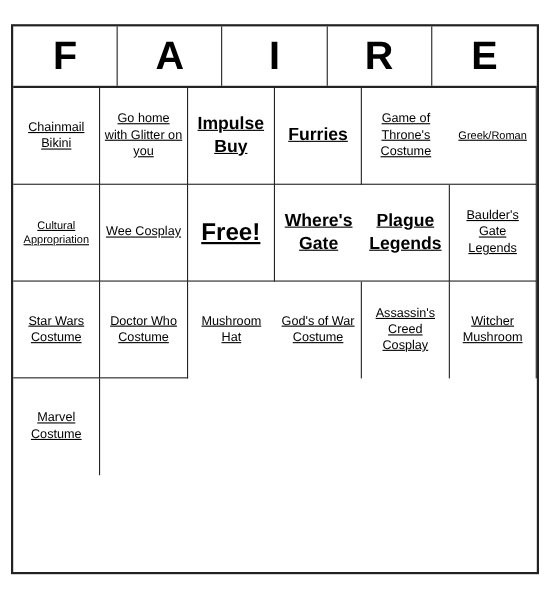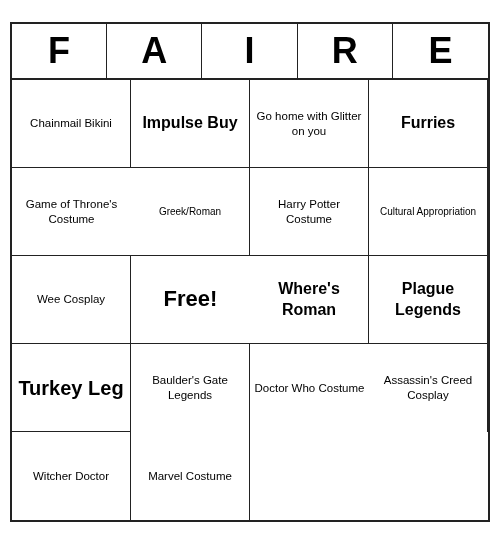--- a/index.html
+++ b/index.html
@@ -27,22 +27,23 @@
       font-size: 36px;
       font-weight: bold;
       padding: 6px 0;
       border-right: 1px solid #222;
     }
     .bingo-header-cell:last-child {
       border-right: none;
     }
     .bingo-grid {
       display: grid;
-      grid-template-columns: repeat(4, 1fr);
+      grid-template-columns: repeat(6, 1fr);
       grid-template-rows: repeat(5, 88px);
+      text-decoration: underline;
     }
     .bingo-cell {
       border-right: 1px solid #222;
       border-bottom: 1px solid #222;
       display: flex;
       align-items: center;
       justify-content: center;
       text-align: center;
       padding: 4px;
       font-size: 11.5px;
@@ -77,31 +78,32 @@
 <div class="bingo-card">
   <div class="bingo-header">
   <div class="bingo-header-cell">F</div>
       <div class="bingo-header-cell">A</div>
       <div class="bingo-header-cell">I</div>
       <div class="bingo-header-cell">R</div>
       <div class="bingo-header-cell">E</div>
     </div>
   <div class="bingo-grid">
   <div class="bingo-cell">Chainmail Bikini</div>
+      <div class="bingo-cell">Go home with Glitter on you</div>
       <div class="bingo-cell medium-text">Impulse Buy</div>
-      <div class="bingo-cell">Go home with Glitter on you</div>
       <div class="bingo-cell medium-text">Furries</div>
       <div class="bingo-cell">Game of Throne's Costume</div>
       <div class="bingo-cell small-text">Greek/Roman</div>
-      <div class="bingo-cell">Harry Potter Costume</div>
       <div class="bingo-cell small-text">Cultural Appropriation</div>
       <div class="bingo-cell">Wee Cosplay</div>
       <div class="bingo-cell free">Free!</div>
-      <div class="bingo-cell medium-text">Where's Roman</div>
+      <div class="bingo-cell medium-text">Where's Gate</div>
       <div class="bingo-cell medium-text">Plague Legends</div>
-      <div class="bingo-cell large-text">Turkey Leg</div>
       <div class="bingo-cell">Baulder's Gate Legends</div>
+      <div class="bingo-cell">Star Wars Costume</div>
       <div class="bingo-cell">Doctor Who Costume</div>
+      <div class="bingo-cell">Mushroom Hat</div>
+      <div class="bingo-cell">God's of War Costume</div>
       <div class="bingo-cell">Assassin's Creed Cosplay</div>
-      <div class="bingo-cell">Witcher Doctor</div>
+      <div class="bingo-cell">Witcher Mushroom</div>
       <div class="bingo-cell">Marvel Costume</div>
     </div>
 </div>
 
 </body></html>

